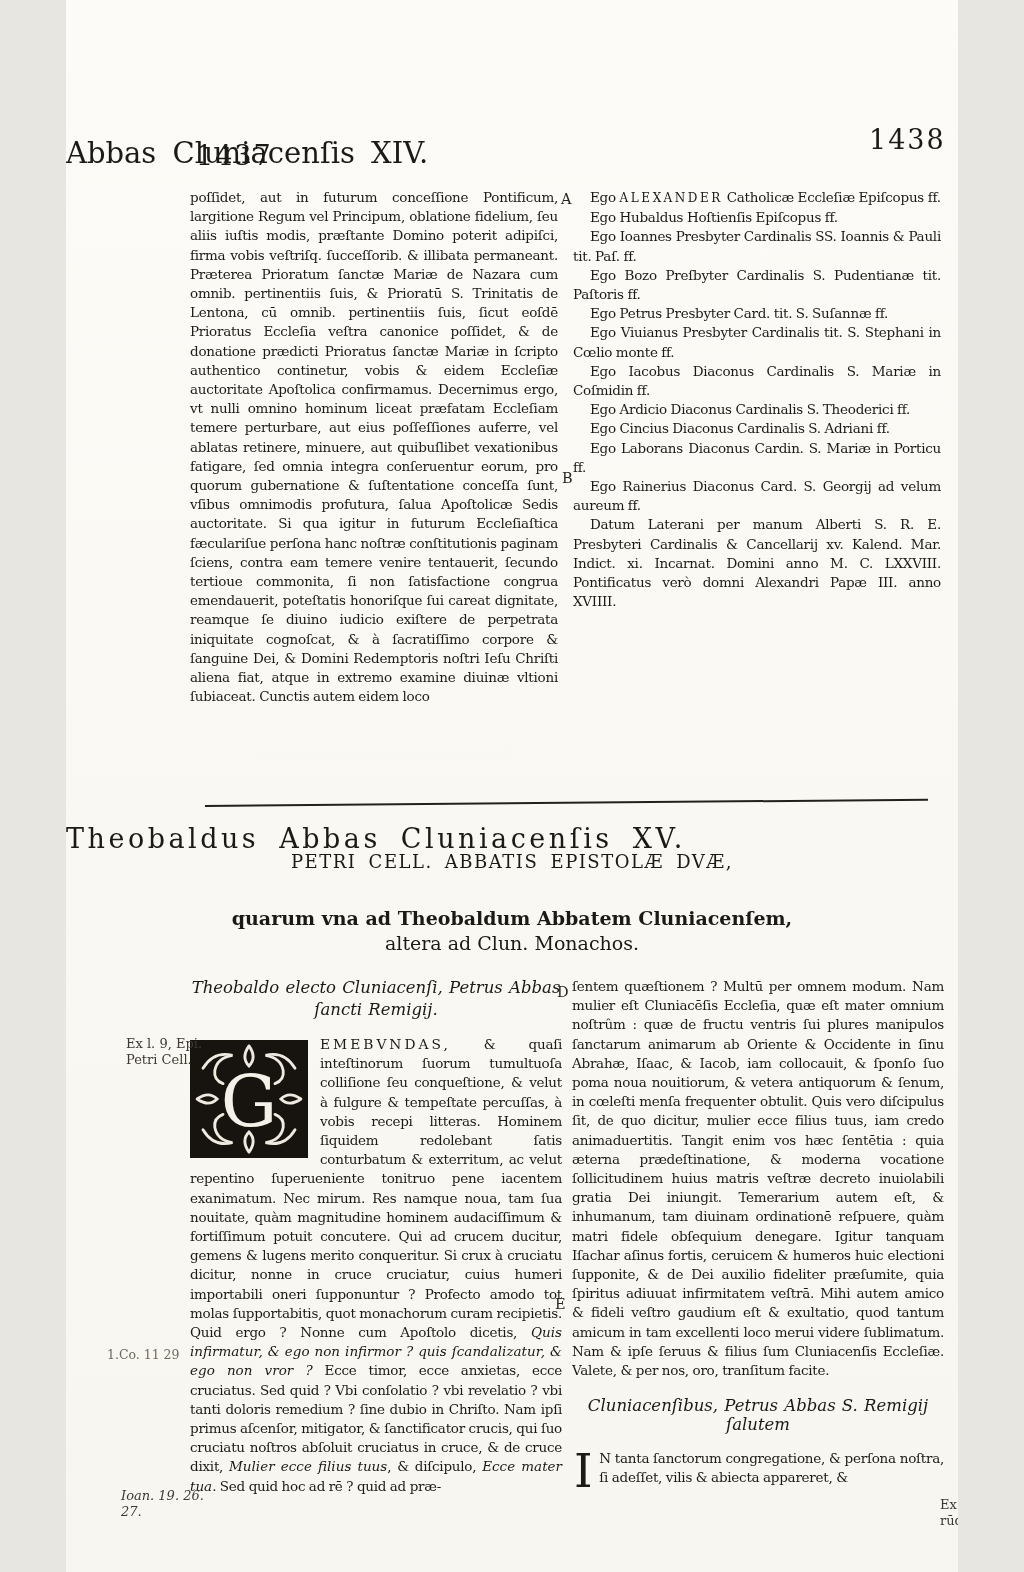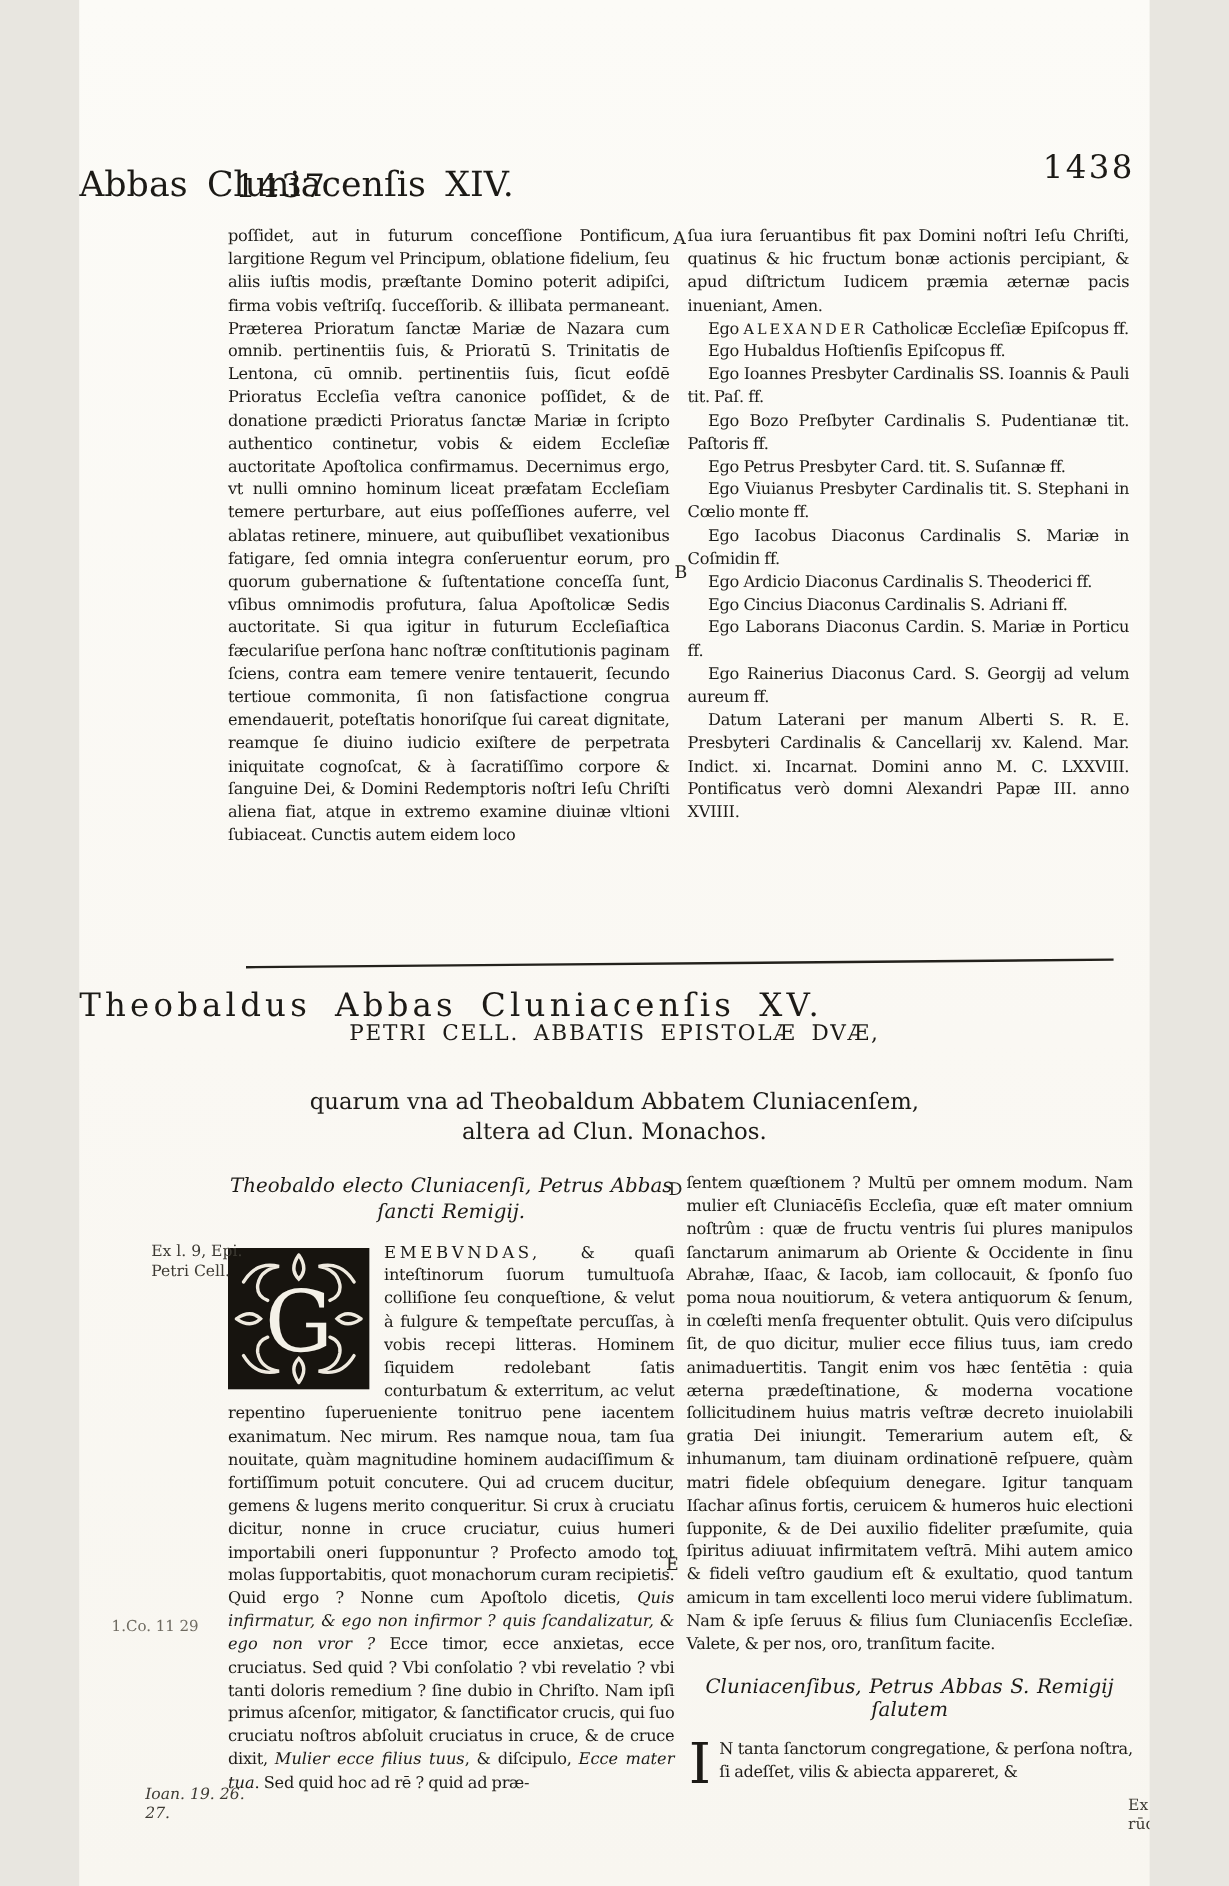--- a/index.html
+++ b/index.html
@@ -22,21 +22,21 @@
   .col-1-left{left:124px;top:188px;}
   .col-1-right{left:507px;top:188px;}
   .col p{margin:0;}
   .col p.ind{text-indent:17px;}
   .marker{position:absolute;font-size:14.5px;color:#26241f;}
   .sc-name{letter-spacing:2.6px;font-size:12px;}
   
   .rule{position:absolute;left:139px;top:805px;width:723px;height:2px;background:#23211c;transform:rotate(-0.5deg);transform-origin:left center;}
   .sec-title{position:absolute;left:0;right:0;top:823px;text-align:left;font-size:27px;letter-spacing:3.5px;word-spacing:8px;}
   .sec-sub1{position:absolute;left:0;right:0;top:851px;text-align:center;font-size:18px;letter-spacing:1.5px;word-spacing:5px;}
-  .sec-sub2{position:absolute;left:0;right:0;top:907px;text-align:center;font-size:19px;}
+  .sec-sub2{position:absolute;left:0;right:0;top:907px;text-align:center;font-size:19px;font-weight:bold;}
   .sec-sub3{position:absolute;left:0;right:0;top:932px;text-align:center;font-size:19px;}
   
   .col-2-left{left:124px;top:977px;width:372px;}
   .col-2-right{left:506px;top:977px;width:372px;}
   .letter-head{font-style:italic;text-align:center;font-size:16.5px;line-height:22px;letter-spacing:0;word-spacing:1px;margin:0 0 14px 0;}
   .initial-block{float:left;width:118px;height:118px;margin:5px 12px 2px 0;}
   .opening-word{letter-spacing:3px;font-size:13.8px;}
   .flow i{letter-spacing:0;}
   .letter2-head{font-style:italic;text-align:center;font-size:16.5px;margin:16px 0 14px 0;letter-spacing:0;word-spacing:1px;}
   .dropcap{float:left;font-size:47px;line-height:38px;margin:3px 7px 0 2px;}
@@ -55,21 +55,20 @@
   <div class="colnum right">1438</div>
 
   <div class="col col-1-left">
     <p>poſſidet, aut in futurum conceſſione Pontificum, largitione Regum vel Principum, oblatione fidelium, ſeu aliis iuſtis modis, præſtante Domino poterit adipiſci, firma vobis veſtriſq. ſucceſſorib. &amp; illibata permaneant. Præterea Prioratum ſanctæ Mariæ de Nazara cum omnib. pertinentiis ſuis, &amp; Prioratū S. Trinitatis de Lentona, cū omnib. pertinentiis ſuis, ſicut eoſdē Prioratus Eccleſia veſtra canonice poſſidet, &amp; de donatione prædicti Prioratus ſanctæ Mariæ in ſcripto authentico continetur, vobis &amp; eidem Eccleſiæ auctoritate Apoſtolica confirmamus. Decernimus ergo, vt nulli omnino hominum liceat præfatam Eccleſiam temere perturbare, aut eius poſſeſſiones auferre, vel ablatas retinere, minuere, aut quibuſlibet vexationibus fatigare, ſed omnia integra conſeruentur eorum, pro quorum gubernatione &amp; ſuſtentatione conceſſa ſunt, vſibus omnimodis profutura, ſalua Apoſtolicæ Sedis auctoritate. Si qua igitur in futurum Eccleſiaſtica fæculariſue perſona hanc noſtræ conſtitutionis paginam ſciens, contra eam temere venire tentauerit, ſecundo tertioue commonita, ſi non ſatisfactione congrua emendauerit, poteſtatis honoriſque ſui careat dignitate, reamque ſe diuino iudicio exiſtere de perpetrata iniquitate cognoſcat, &amp; à ſacratiſſimo corpore &amp; ſanguine Dei, &amp; Domini Redemptoris noſtri Ieſu Chriſti aliena fiat, atque in extremo examine diuinæ vltioni ſubiaceat. Cunctis autem eidem loco</p>
   </div>
 
   <div class="marker" style="left:495px;top:191px;">A</div>
   <div class="marker" style="left:496px;top:470px;">B</div>
 
   <div class="col col-1-right">
-    <p>ſua iura ſeruantibus fit pax Domini noſtri Ieſu Chriſti, quatinus &amp; hic fructum bonæ actionis percipiant, &amp; apud diſtrictum Iudicem præmia æternæ pacis inueniant, Amen.</p>
     <p class="ind"><span>Ego </span><span class="sc-name">ALEXANDER</span><span> Catholicæ Eccleſiæ Epiſcopus ff.</span></p>
     <p class="ind">Ego Hubaldus Hoſtienſis Epiſcopus ff.</p>
     <p class="ind">Ego Ioannes Presbyter Cardinalis SS. Ioannis &amp; Pauli tit. Paſ. ff.</p>
     <p class="ind">Ego Bozo Preſbyter Cardinalis S. Pudentianæ tit. Paſtoris ff.</p>
     <p class="ind">Ego Petrus Presbyter Card. tit. S. Suſannæ ff.</p>
     <p class="ind">Ego Viuianus Presbyter Cardinalis tit. S. Stephani in Cœlio monte ff.</p>
     <p class="ind">Ego Iacobus Diaconus Cardinalis S. Mariæ in Coſmidin ff.</p>
     <p class="ind">Ego Ardicio Diaconus Cardinalis S. Theoderici ff.</p>
     <p class="ind">Ego Cincius Diaconus Cardinalis S. Adriani ff.</p>
     <p class="ind">Ego Laborans Diaconus Cardin. S. Mariæ in Porticu ff.</p>
@@ -117,21 +116,21 @@
     <div class="letter2-head">Cluniacenſibus, Petrus Abbas S. Remigij ſalutem</div>
     <div class="flow">
       <span class="dropcap">I</span><span>N tanta ſanctorum congregatione, &amp; perſona noſtra, ſi adeſſet, vilis &amp; abiecta appareret, &amp;</span>
     </div>
   </div>
 
   <div class="mnote" style="left:60px;top:1036px;width:84px;">
     <span>Ex l. 9, Epi.</span><br>
     <span>Petri Cell.</span>
   </div>
-  <div class="mnote faint" style="left:27px;top:1347px;width:100px;">1.Co. 11 29</div>
+  <div class="mnote faint" style="left:41px;top:1347px;width:100px;">1.Co. 11 29</div>
   <div class="mnote it" style="left:55px;top:1488px;width:96px;">
     <span>Ioan. 19. 26.</span><br>
     <span>27.</span>
   </div>
   <div class="mnote" style="left:874px;top:1497px;width:110px;">
     <span>Ex li. 8 ea-</span><br>
     <span>rūdē Epiſt.</span>
   </div>
 
 </div>

